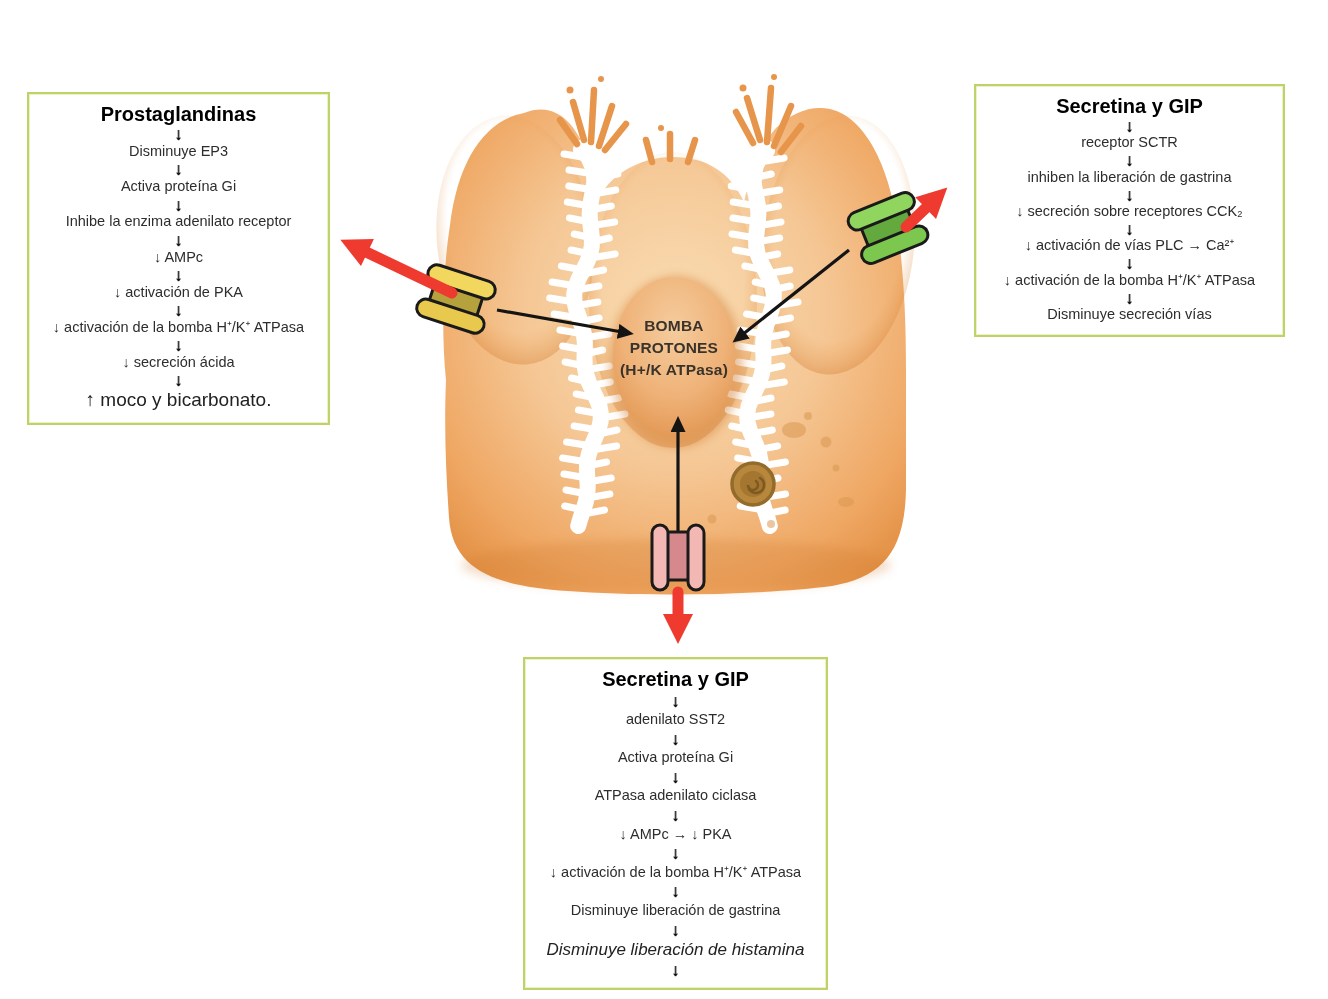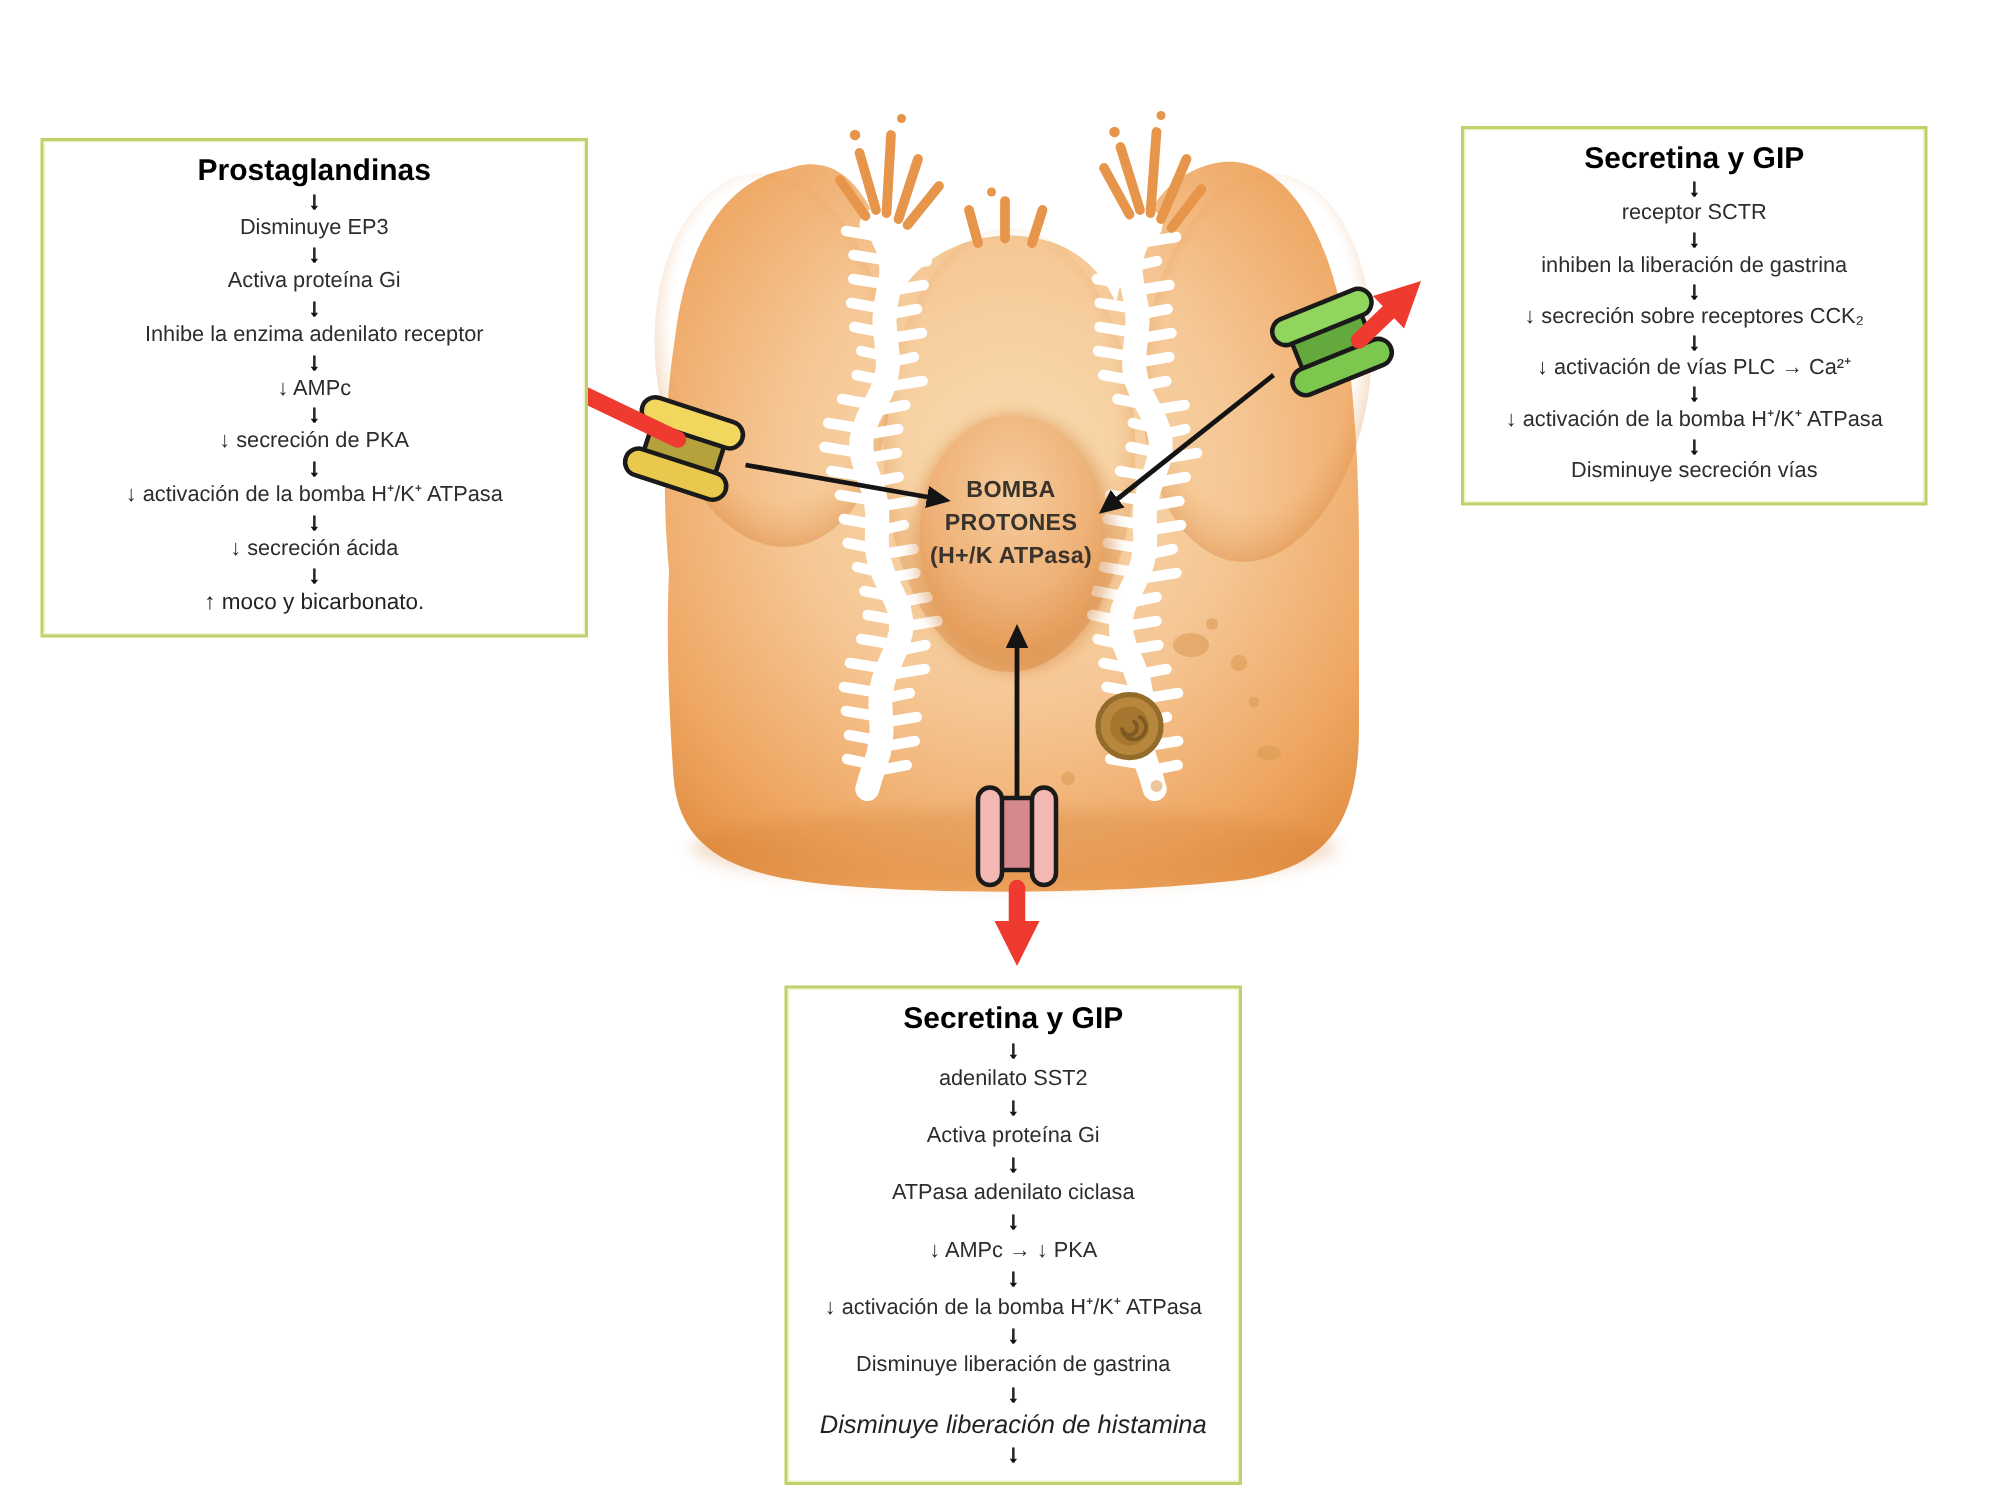--- a/index.html
+++ b/index.html
@@ -11,27 +11,27 @@
   .stage{position:absolute;inset:0;}
   #cell-svg{position:absolute;left:0;top:0;z-index:1;}
   .panel{
     position:absolute;z-index:2;background:#ffffff;
     border:2px solid #bdd269;
     box-shadow:inset 0 0 0 1px #eaf2c8;
     box-sizing:border-box;
     display:flex;flex-direction:column;align-items:center;justify-content:space-between;
     padding:10px 4px 12px;text-align:center;
   }
-  .panel-left  {left:27px; top:92px;  width:365px;height:333px;}
+  .panel-left  {left:27px; top:92px;  width:303px;height:333px;}
   .panel-right {left:974px;top:84px;  width:311px;height:253px;}
   .panel-bottom{left:523px;top:657px; width:305px;height:333px;}
   .panel-title{font-weight:bold;font-size:20px;color:#000;line-height:1.05;}
   .step{font-size:14.5px;color:#2d2d2d;white-space:nowrap;line-height:1.1;}
   .step.lg{font-size:17px;color:#222;font-style:italic;}
-  .panel-left .step.xl{font-size:15px;color:#222;}
+  .panel-left .step.xl{font-size:19px;color:#222;}
   .flow-arrow{
     font-size:15px;font-weight:bold;color:#101010;line-height:.7;
     transform:scaleY(1.15);
     text-shadow:.5px 0 0 currentColor,-.5px 0 0 currentColor;
   }
   .pump-text{font-weight:bold;font-size:15.5px;fill:#39332b;letter-spacing:.2px;}
 </style>
 </head>
 <body>
 
@@ -273,21 +273,21 @@
   <div class="panel-title">Prostaglandinas</div>
   <div class="flow-arrow">↓</div>
   <div class="step">Disminuye EP3</div>
   <div class="flow-arrow">↓</div>
   <div class="step">Activa proteína Gi</div>
   <div class="flow-arrow">↓</div>
   <div class="step">Inhibe la enzima adenilato receptor</div>
   <div class="flow-arrow">↓</div>
   <div class="step">↓ AMPc</div>
   <div class="flow-arrow">↓</div>
-  <div class="step">↓ secreción de PKA</div>
+  <div class="step">↓ activación de PKA</div>
   <div class="flow-arrow">↓</div>
   <div class="step">↓ activación de la bomba H⁺/K⁺ ATPasa</div>
   <div class="flow-arrow">↓</div>
   <div class="step">↓ secreción ácida</div>
   <div class="flow-arrow">↓</div>
   <div class="step xl">↑ moco y bicarbonato.</div>
 </div>
 
 <div class="panel panel-right">
   <div class="panel-title">Secretina y GIP</div>

